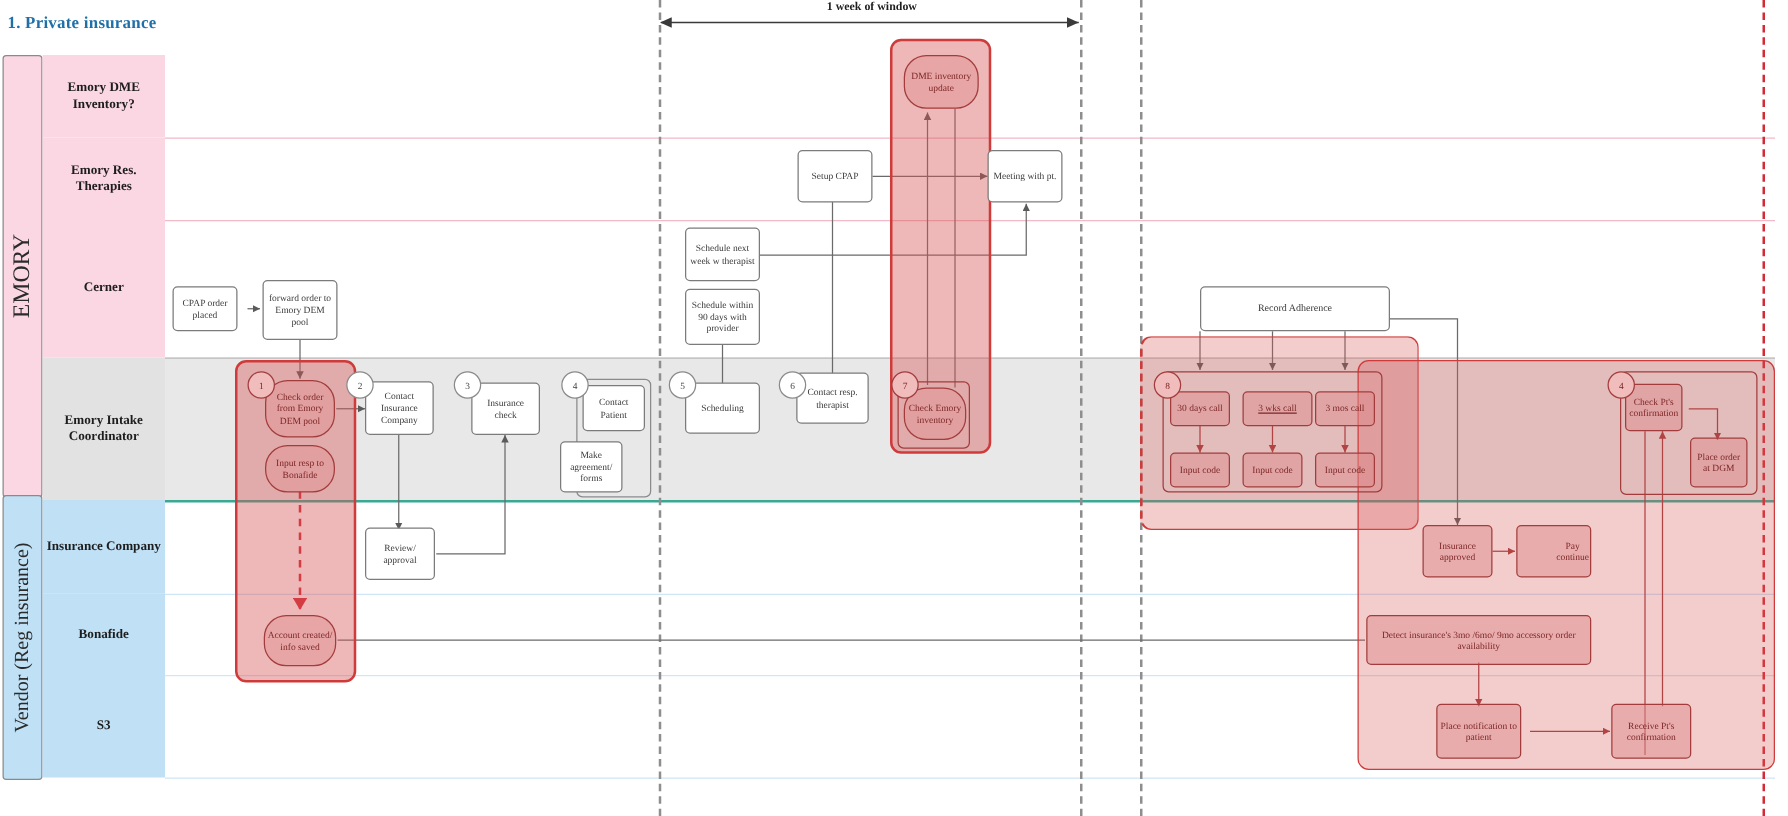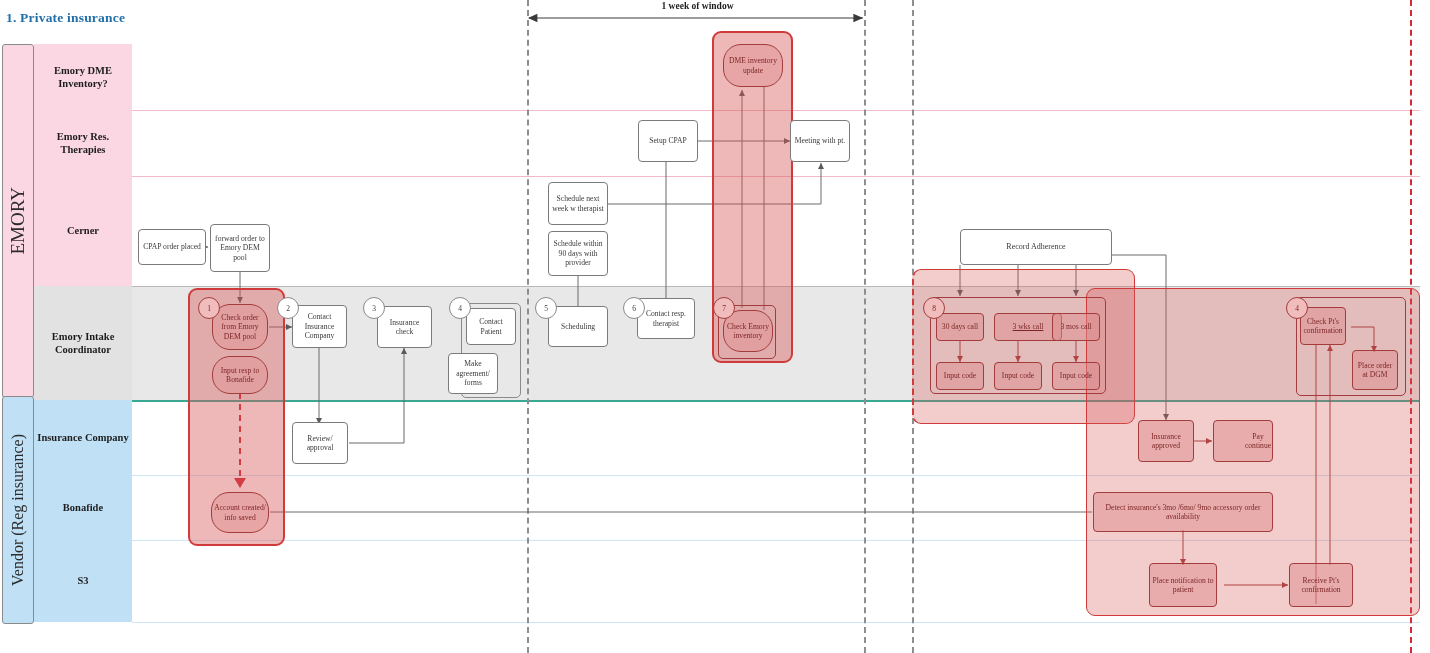--- a/index.html
+++ b/index.html
@@ -238,21 +238,21 @@
     <g stroke="#d32a36" stroke-width="2" stroke-dasharray="6,5" fill="none">
       <line x1="240" y1="393" x2="240" y2="488" marker-end="url(#ahrd)"></line>
     </g>
   </svg>
 
   <div class="hl" style="left:188px;top:288px;width:97px;height:258px;"></div>
   <div class="hl" style="left:712px;top:31px;width:81px;height:332px;"></div>
   <div class="hl light dashedleft" style="left:912px;top:269px;width:223px;height:155px;"></div>
   <div class="hl light" style="left:1086px;top:288px;width:334px;height:328px;"></div>
 
-  <div class="box" style="left:138px;top:229px;width:68px;height:36px;">
+  <div class="box" style="left:138px;top:229px;width:52px;height:36px;">
     <span>CPAP order placed</span>
     </div>
 
   <div class="box" style="left:210px;top:224px;width:60px;height:48px;">
     <span>forward order to Emory DEM pool</span>
     </div>
 
   <div class="box" style="left:548px;top:182px;width:60px;height:43px;">
     <span>Schedule next week w therapist</span>
     </div>
@@ -311,21 +311,21 @@
 
   <div class="groupframe red" style="left:718px;top:305px;width:58px;height:54px;"></div>
   <div class="box red" style="left:723px;top:310px;width:50px;height:42px;">
     <span>Check Emory inventory</span>
     </div>
 
   <div class="groupframe red" style="left:930px;top:297px;width:176px;height:97px;"></div>
   <div class="box redsolid" style="left:936px;top:313px;width:48px;height:28px;">
     <span>30 days call</span>
     </div>
-  <div class="box redsolid" style="left:994px;top:313px;width:68px;height:28px;text-decoration:underline;">
+  <div class="box redsolid" style="left:994px;top:313px;width:56px;height:28px;text-decoration:underline;">
     <span>3 wks call</span>
     </div>
   <div class="box redsolid" style="left:1052px;top:313px;width:48px;height:28px;">
     <span>3 mos call</span>
     </div>
   <div class="box redsolid" style="left:936px;top:362px;width:48px;height:28px;">
     <span>Input code</span>
     </div>
   <div class="box redsolid" style="left:994px;top:362px;width:48px;height:28px;">
     <span>Input code</span>

